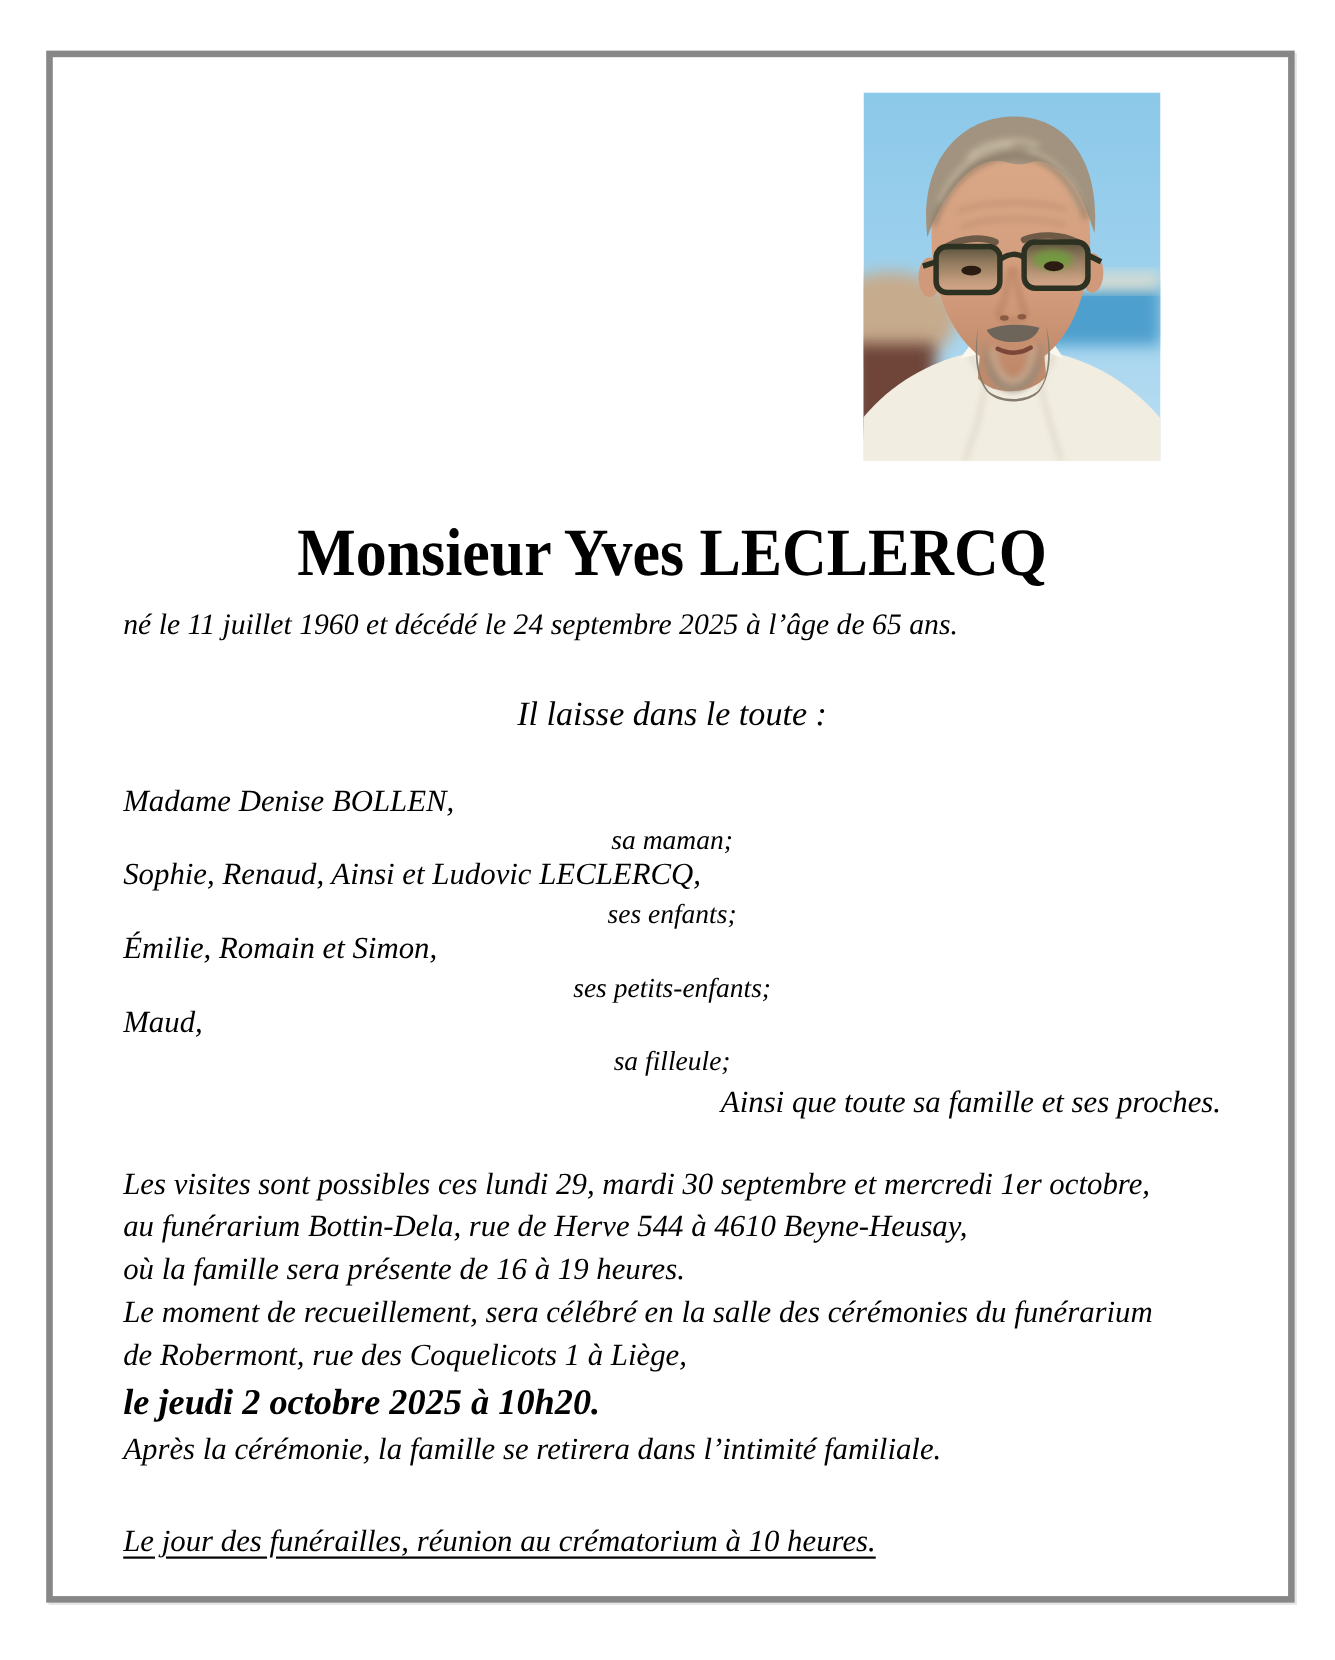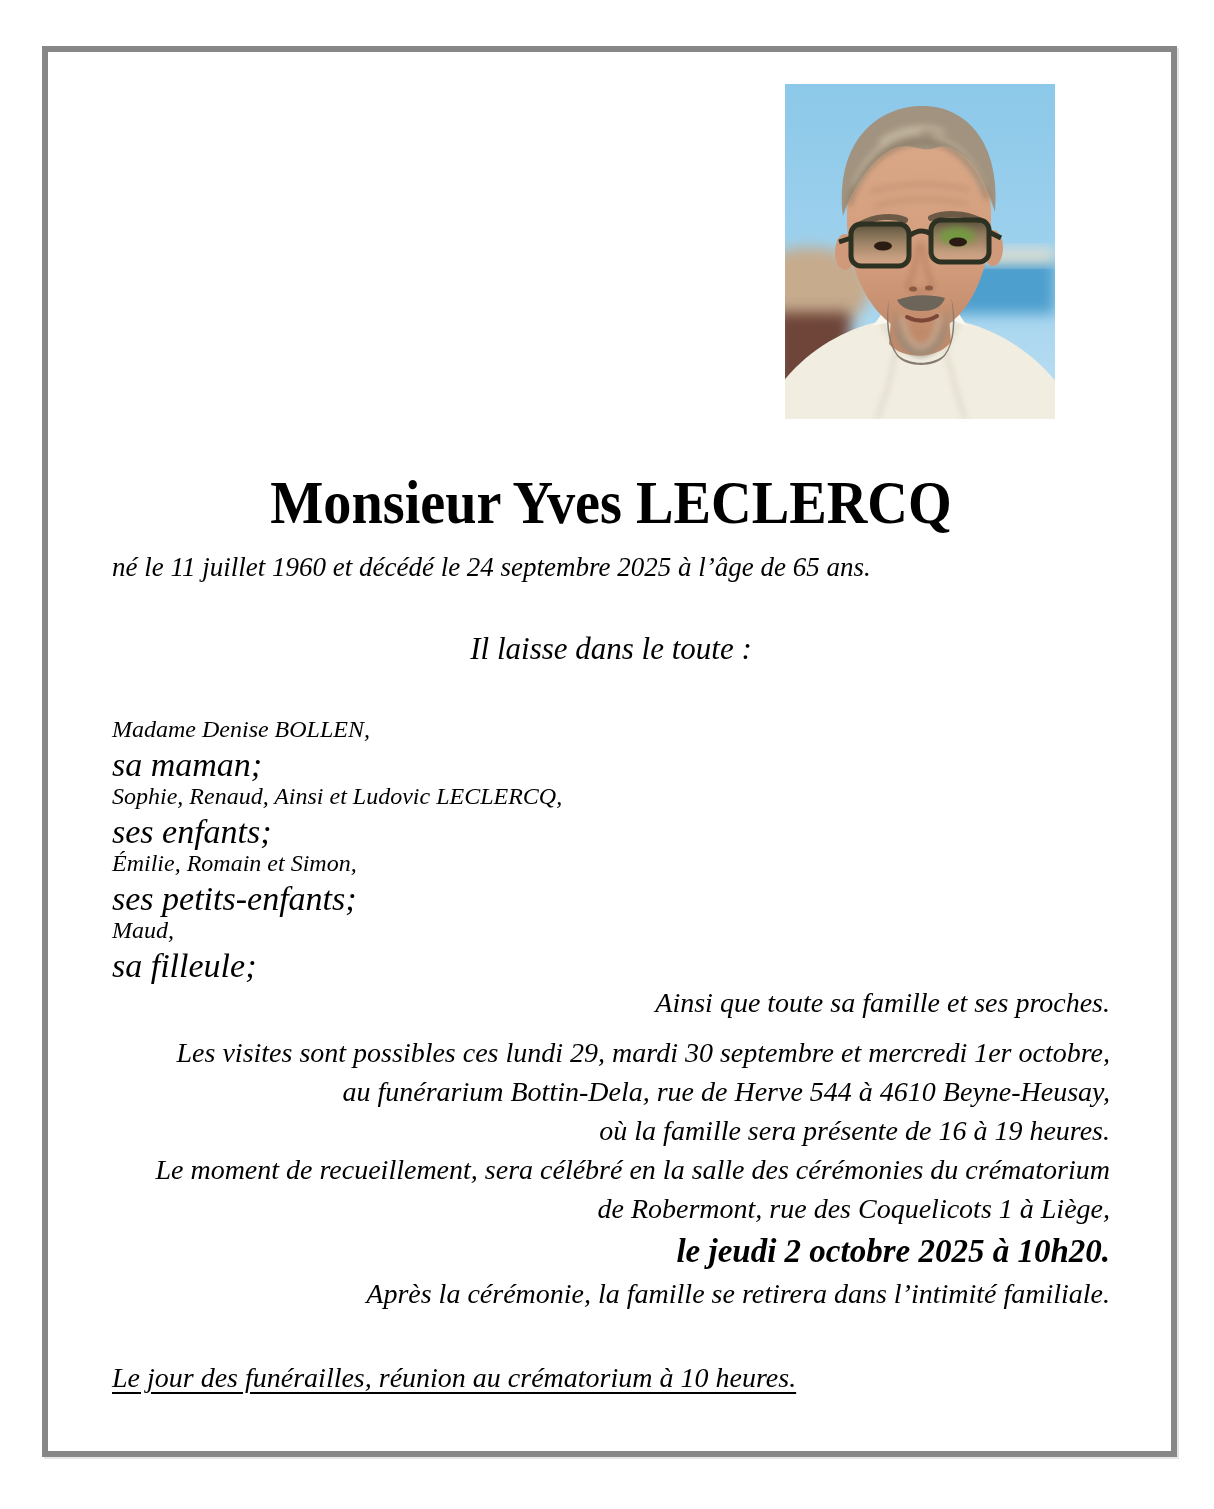--- a/index.html
+++ b/index.html
@@ -69,42 +69,42 @@
     font-style: italic;
     font-size: 31px;
     line-height: 40px;
   }
   
   .family {
     margin-top: 44px;
     font-style: italic;
   }
   .fam-name {
-    font-size: 24px;
+    font-size: 28px;
     line-height: 32px;
     text-align: left;
   }
   .fam-rel {
-    font-size: 34px;
+    font-size: 25px;
     line-height: 30px;
     margin-top: 5px;
     margin-bottom: 0;
-    text-align: left;
+    text-align: center;
   }
   .fam-closing {
     font-size: 28px;
     line-height: 32px;
     margin-top: 6px;
     text-align: right;
     font-style: italic;
   }
   
   .ceremony {
-    margin-top: 14px;
-    text-align: right;
+    margin-top: 38px;
+    text-align: left;
     font-style: italic;
     font-size: 28px;
     line-height: 39px;
   }
   .date-line {
     font-weight: 700;
     font-size: 33px;
     line-height: 46px;
   }
   .footer-note {
@@ -219,21 +219,21 @@
         <div class="fam-rel">ses petits-enfants;</div>
         <div class="fam-name">Maud,</div>
         <div class="fam-rel">sa filleule;</div>
         <div class="fam-closing">Ainsi que toute sa famille et ses proches.</div>
       </div>
 
       <div class="ceremony">
         <div>Les visites sont possibles ces lundi 29, mardi 30 septembre et mercredi 1er octobre,</div>
         <div>au funérarium Bottin-Dela, rue de Herve 544 à 4610 Beyne-Heusay,</div>
         <div>où la famille sera présente de 16 à 19 heures.</div>
-        <div>Le moment de recueillement, sera célébré en la salle des cérémonies du crématorium</div>
+        <div>Le moment de recueillement, sera célébré en la salle des cérémonies du funérarium</div>
         <div>de Robermont, rue des Coquelicots 1 à Liège,</div>
         <div class="date-line">le jeudi 2 octobre 2025 à 10h20.</div>
         <div>Après la cérémonie, la famille se retirera dans l’intimité familiale.</div>
       </div>
 
       <div class="footer-note">Le jour des funérailles, réunion au crématorium à 10 heures.</div>
 
     </div>
   </div>
 </div>

